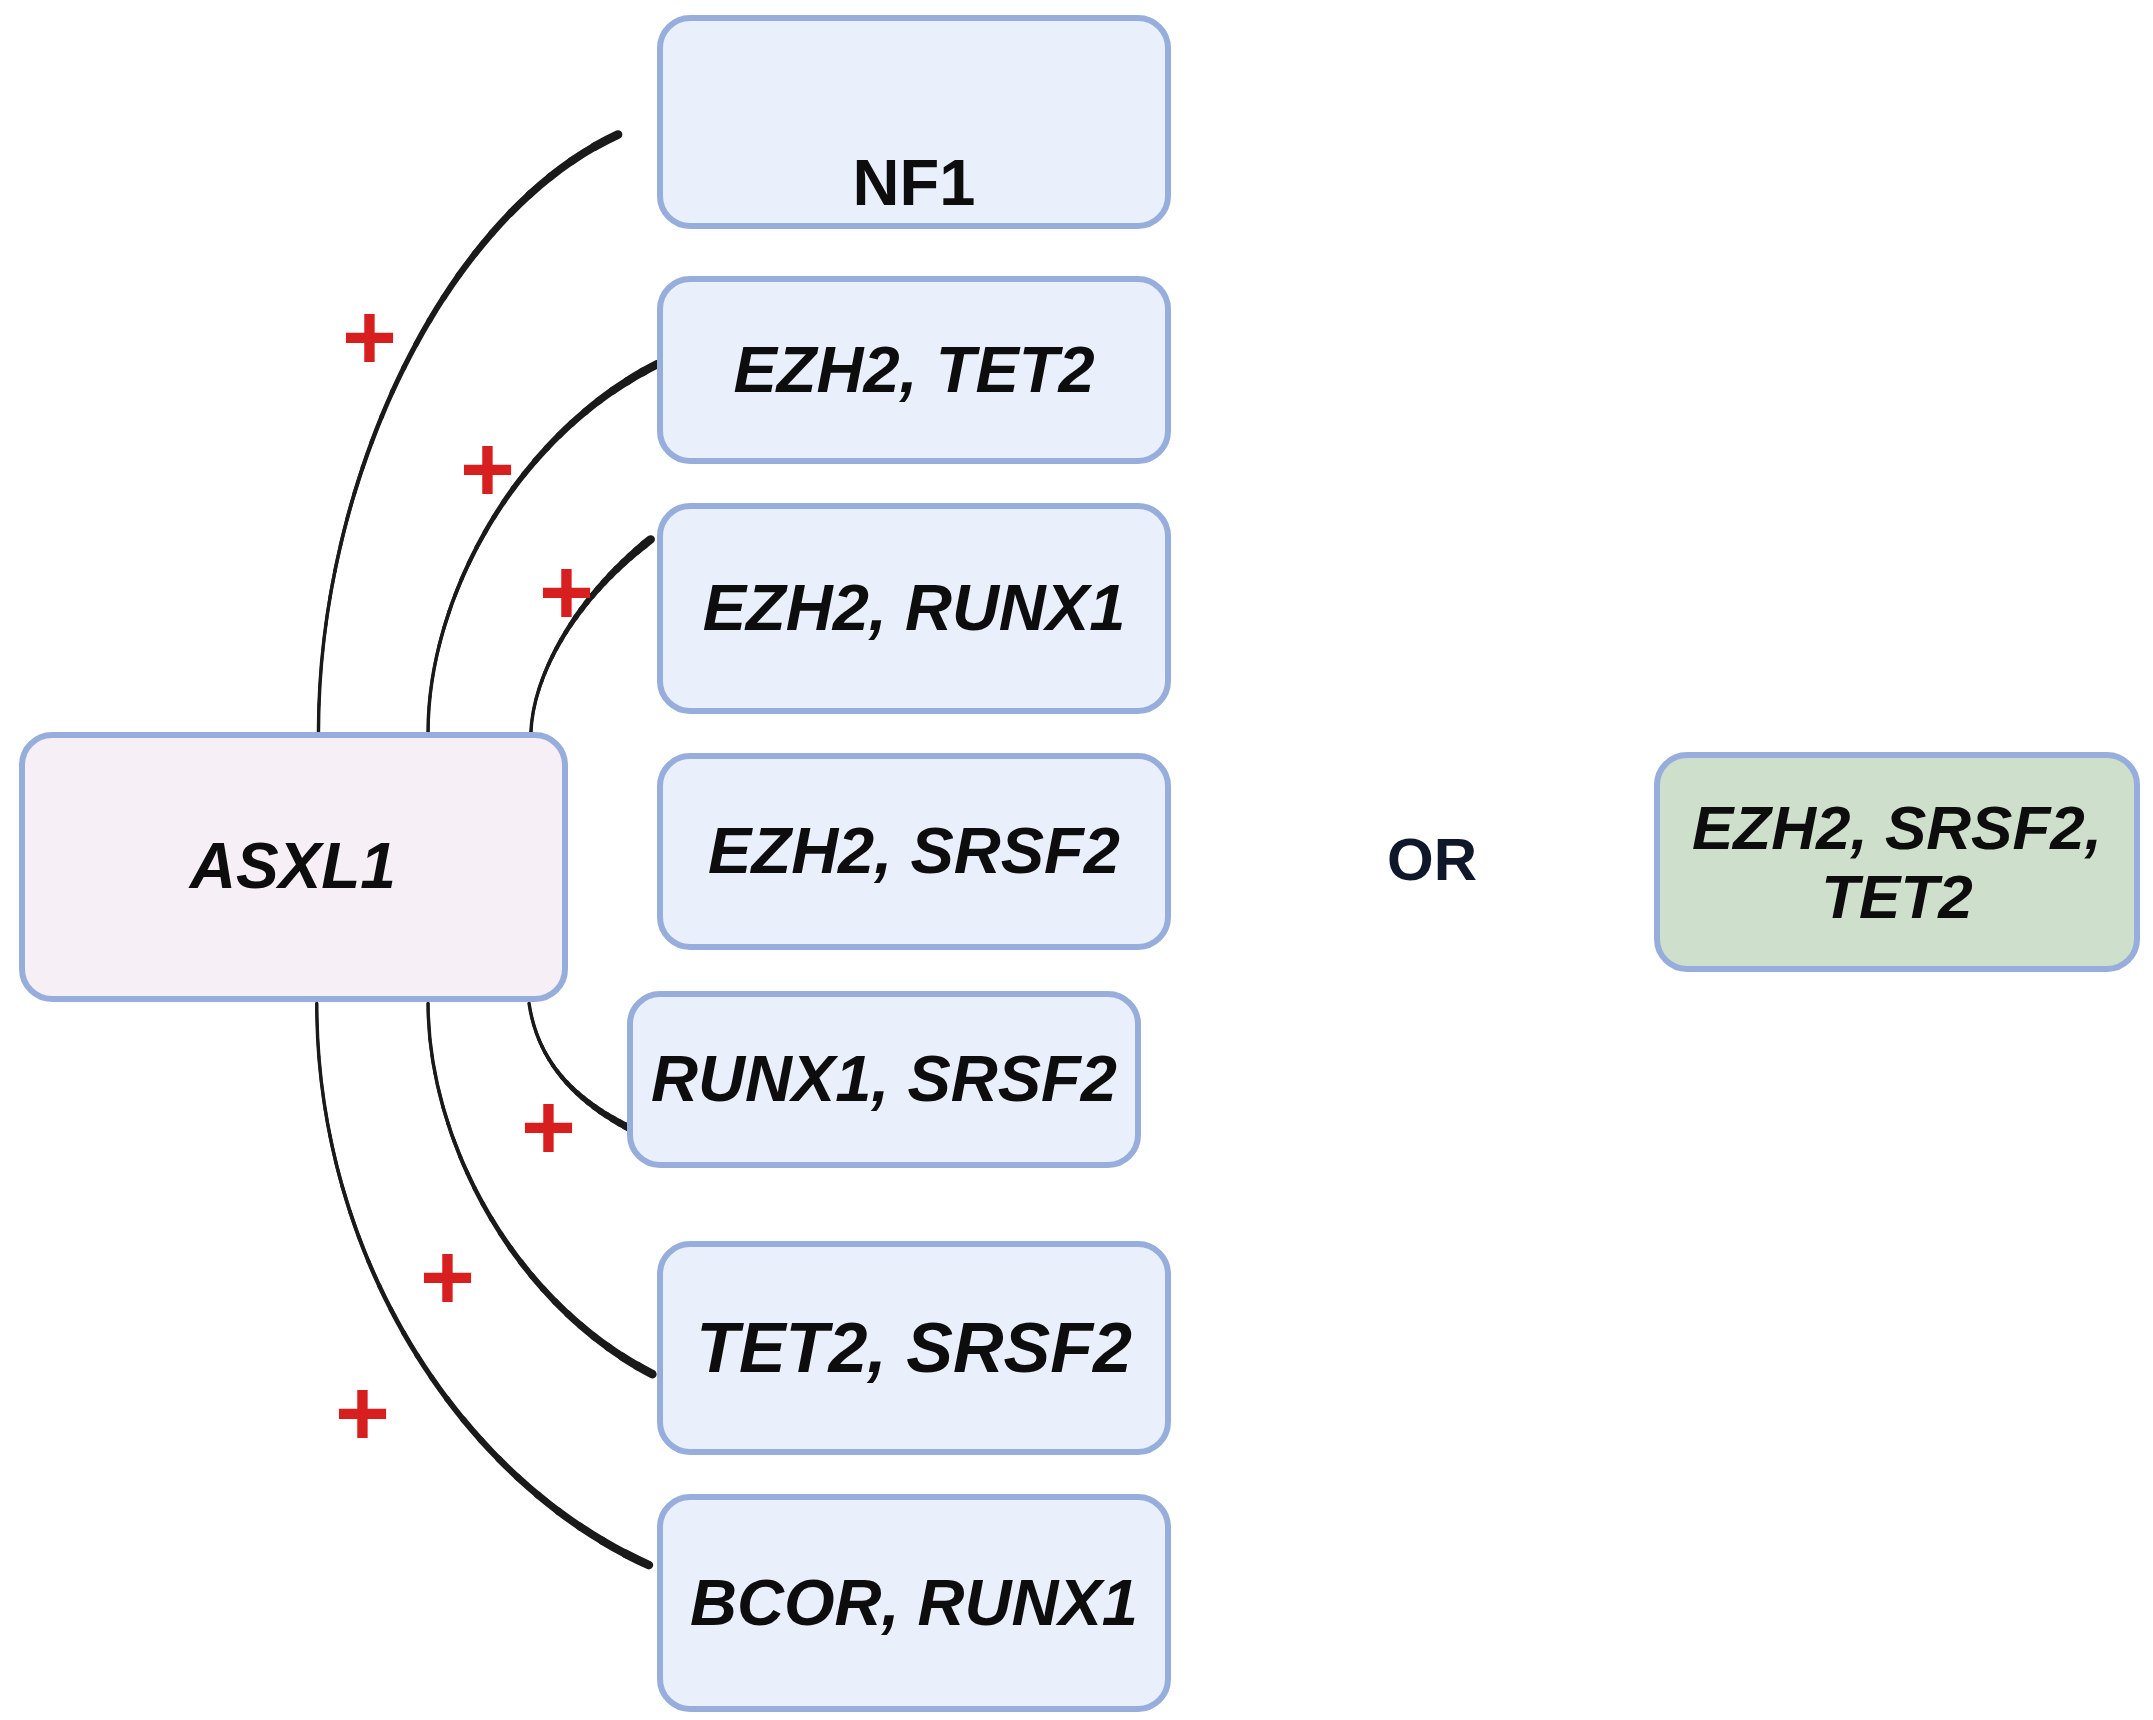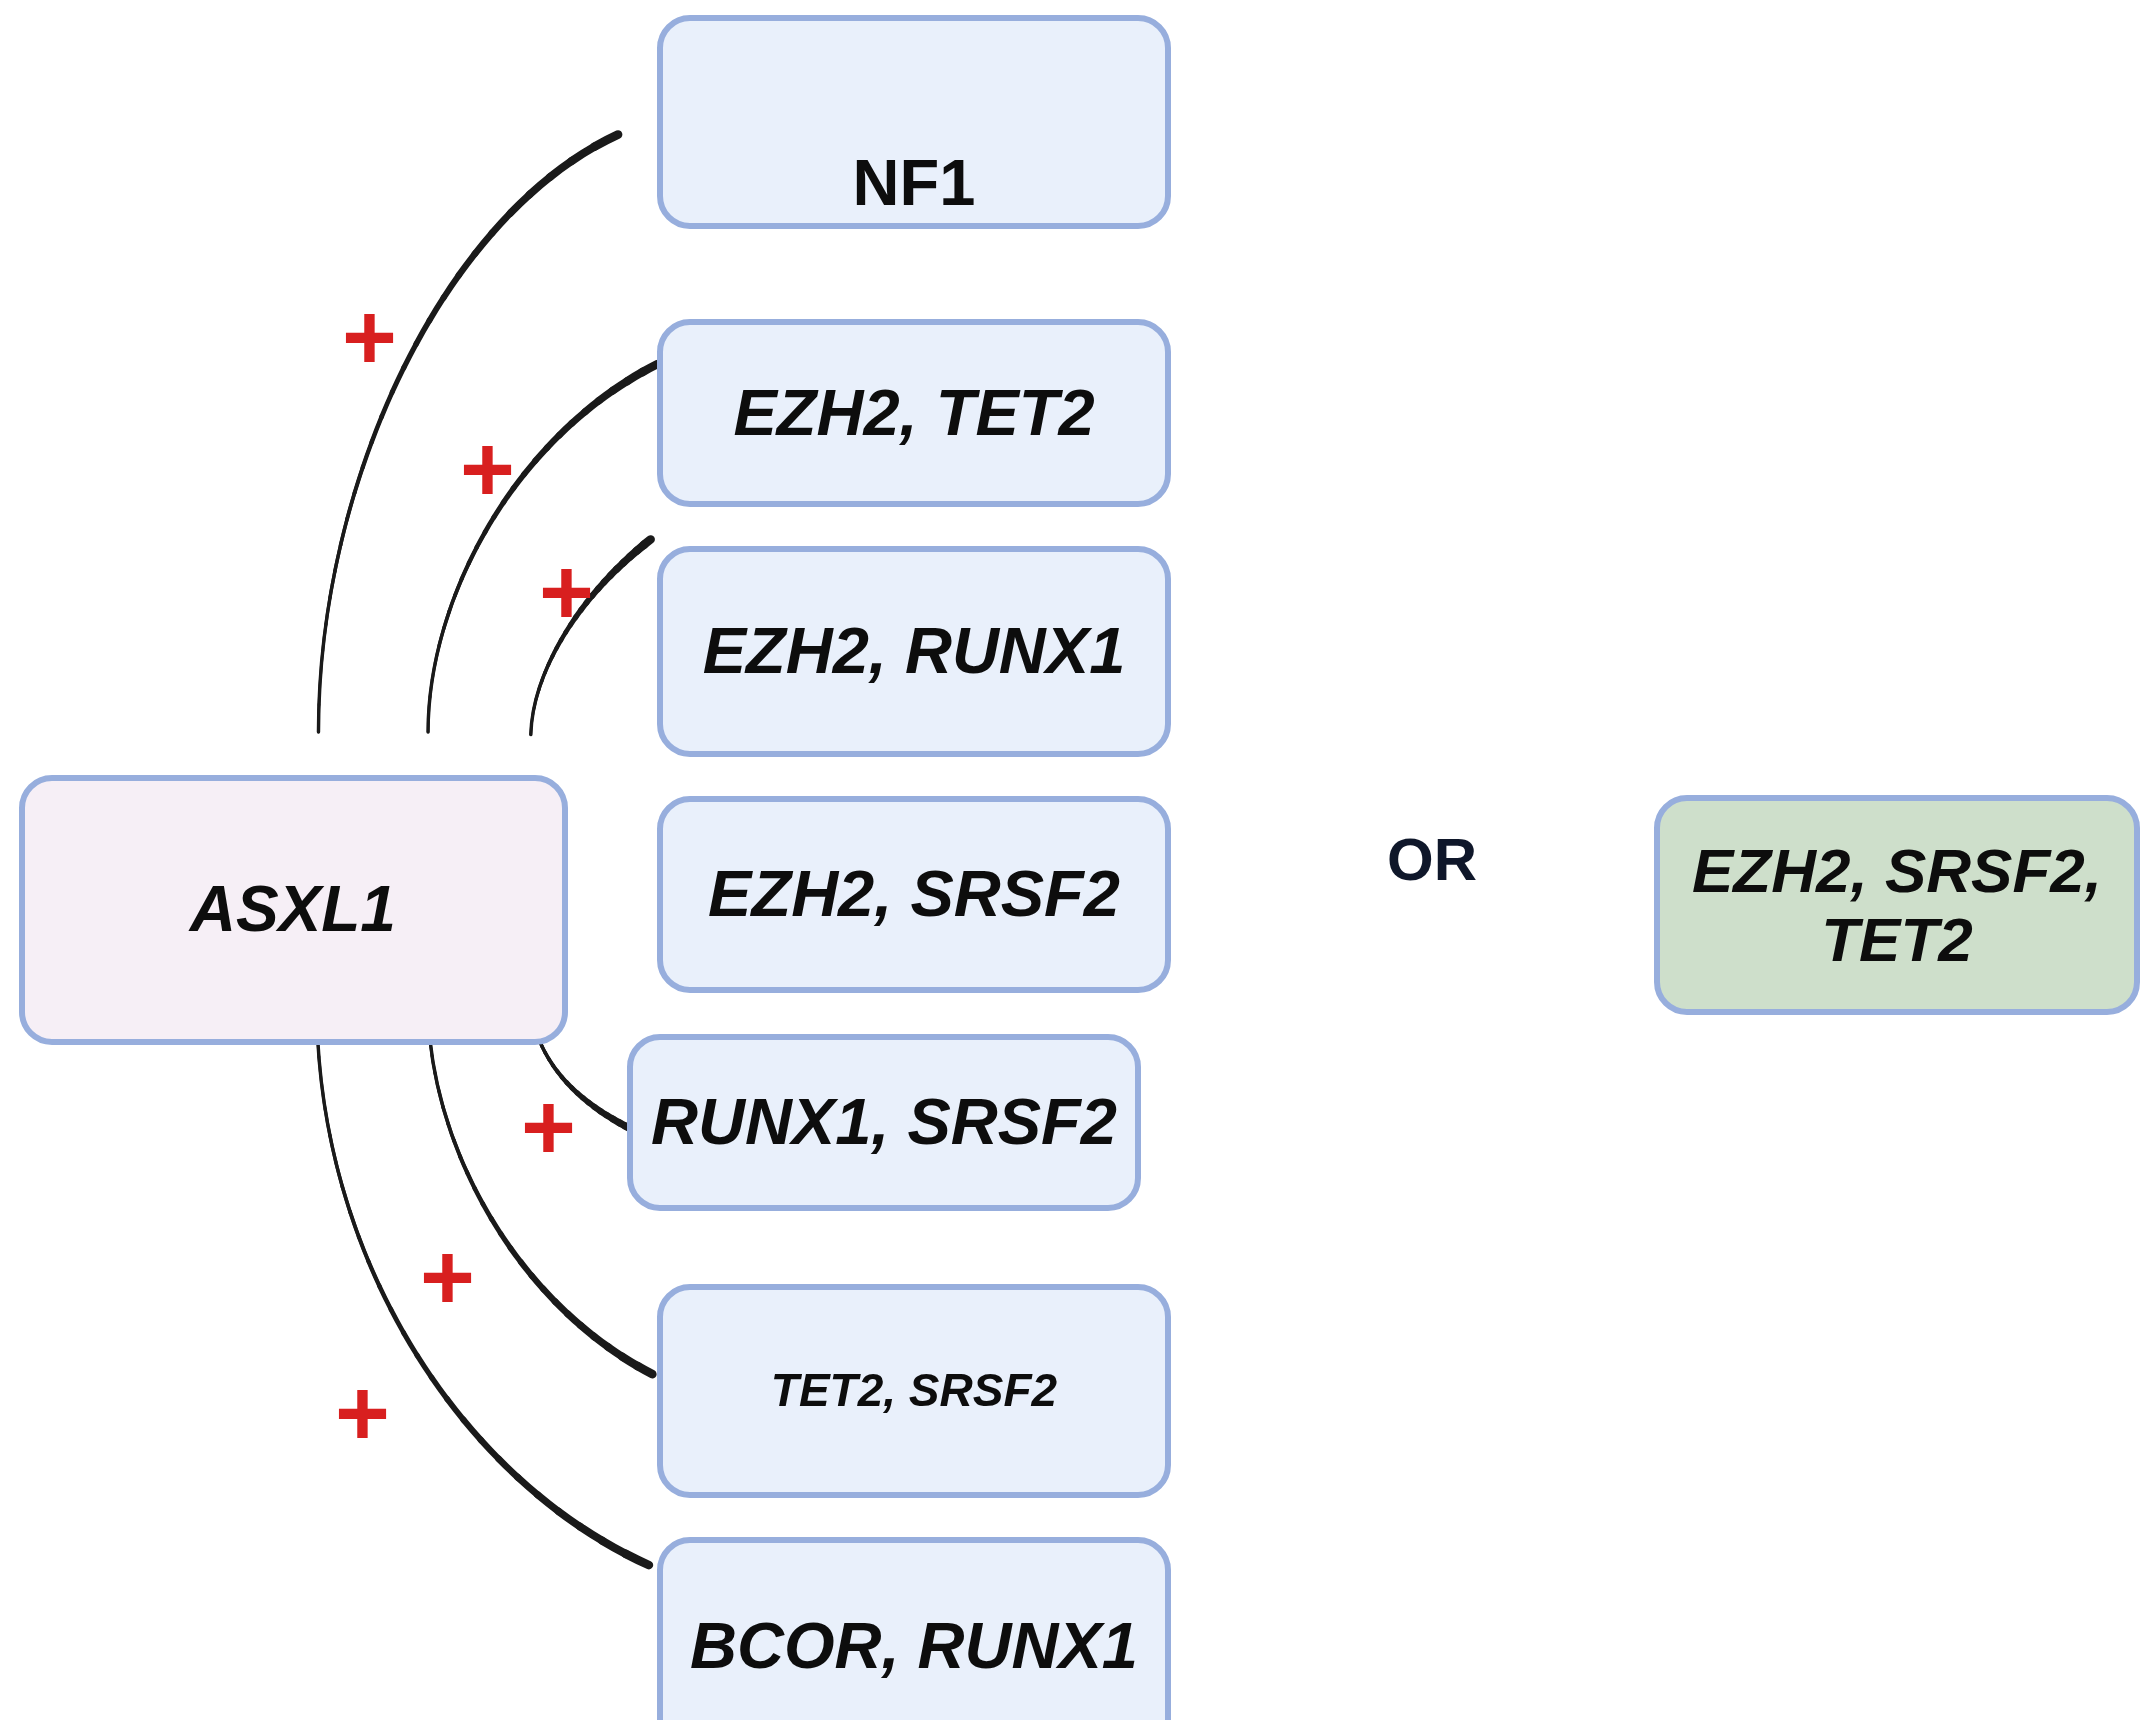--- a/index.html
+++ b/index.html
@@ -33,21 +33,21 @@
     border: 6px solid #97aedd;
     border-radius: 33px;
     font-weight: bold;
     color: #0d0d0d;
     line-height: 1.12;
     padding: 3.4px 15.4px;
   }
   .node.blue   { background: #e9f0fb; }
   .node.purple { background: #f6eff6; }
   .node.green  { background: #cedfcb; }
-  .node.italic { font-style: italic; margin-top: 43px; }
+  .node.italic { font-style: italic; }
   .node.upright{ font-style: normal; }
 
   .plus {
     position: absolute;
     color: #d81f1f;
     font-weight: bold;
     font-family: "Liberation Sans", sans-serif;
     line-height: 1;
     user-select: none;
   }
@@ -254,21 +254,21 @@
   </div>
 
   <div class="node blue italic" id="node-ezh2-srsf2" style="left: 657px; top: 753px; width: 514px; height: 197px; font-size: 65px;">
     <span>EZH2, SRSF2</span>
   </div>
 
   <div class="node blue italic" id="node-runx1-srsf2" style="left: 627px; top: 991px; width: 514px; height: 177px; font-size: 65px; justify-content: center;">
     <span>RUNX1, SRSF2</span>
   </div>
 
-  <div class="node blue italic" id="node-tet2-srsf2" style="left: 657px; top: 1241px; width: 514px; height: 214px; font-size: 46px;">
+  <div class="node blue italic" id="node-tet2-srsf2" style="left: 657px; top: 1241px; width: 514px; height: 214px; font-size: 70px;">
     <span>TET2, SRSF2</span>
   </div>
 
   <div class="node blue italic" id="node-bcor-runx1" style="left: 657px; top: 1494px; width: 514px; height: 218px; font-size: 65px; justify-content: center;">
     <span>BCOR, RUNX1</span>
   </div>
 
   <div class="or-label" id="or-label" style="left: 1387px; top: 830px; font-size: 60px;">OR</div>
 
   <div class="node green italic" id="node-alternative" style="left: 1654px; top: 752px; width: 486px; height: 220px; font-size: 62px;">

